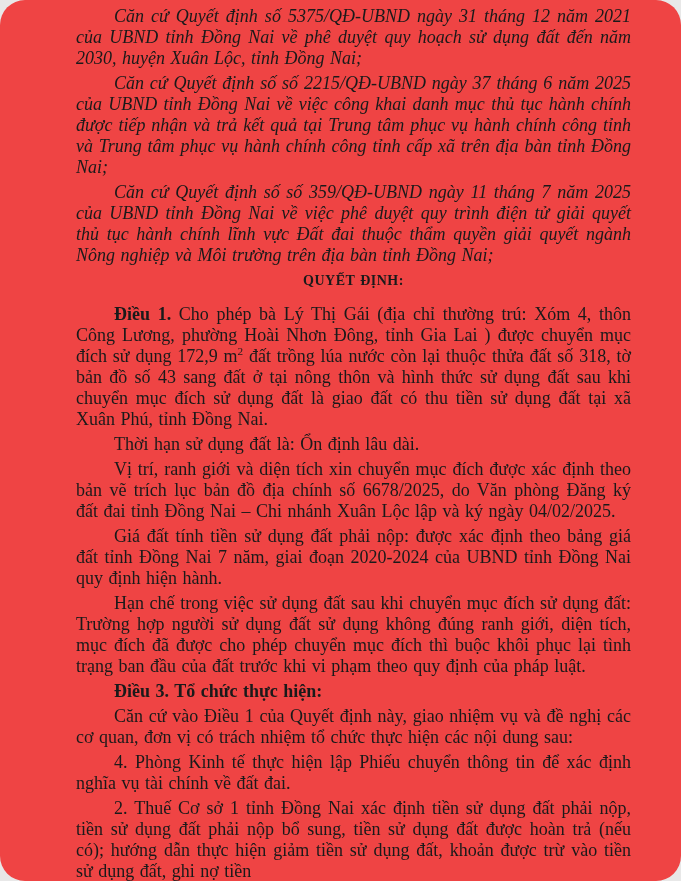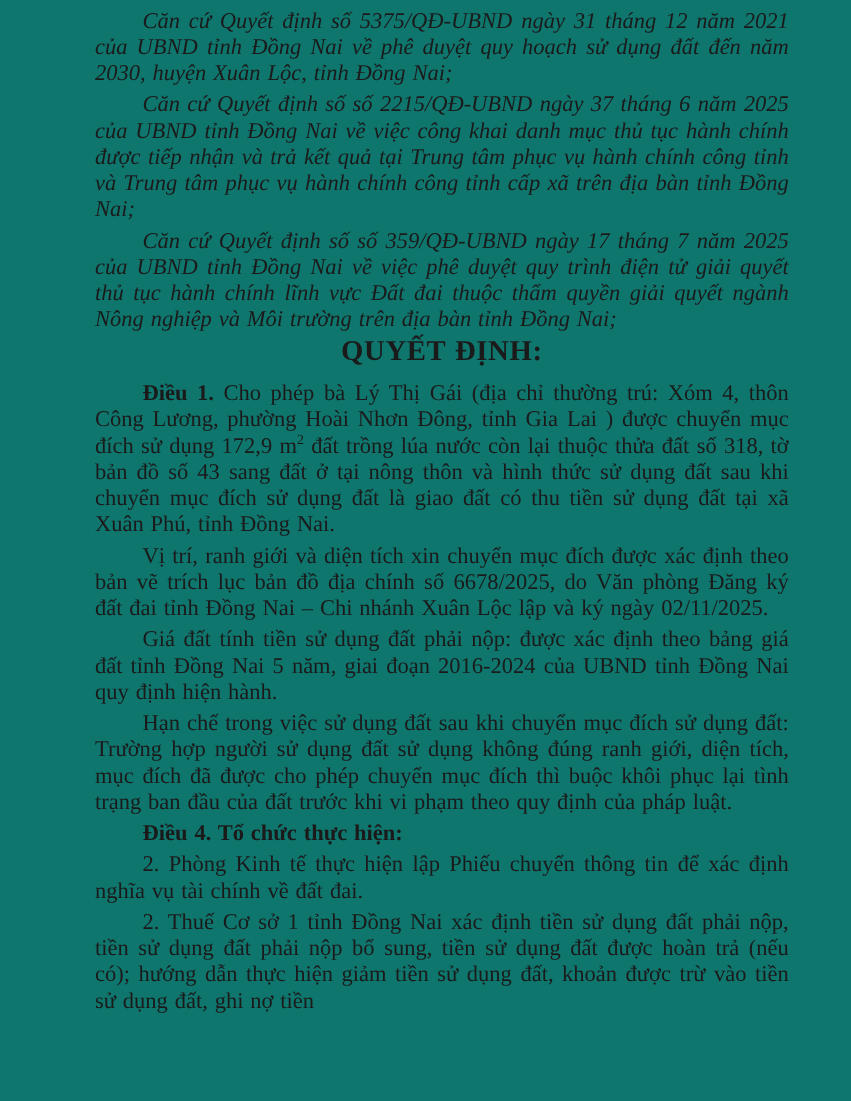--- a/index.html
+++ b/index.html
@@ -30,40 +30,42 @@
     text-indent: 38px;
     word-spacing: 1px;
   }
   .para.italic { font-style: italic; }
   .para .bold { font-weight: bold; }
   .para .italic { }
   .para.heading {
     text-align: center;
     text-indent: 0;
     font-weight: bold;
-    font-size: 23px;
+    font-size: 14px;
     margin: 3px 0 13px 0;
     letter-spacing: 0.5px;
   }
   .para sup {
     font-size: 0.62em;
     line-height: 0;
     vertical-align: super;
   }
 </style>
 </head>
 <body>
 
-<div class="page" style="background: #0f766e; color: rgb(26, 26, 26);">
+<div class="page" style="background: #ef4444; color: rgb(26, 26, 26); border-radius: 25px;">
   <div class="doc-body">
       <p class="para italic"><span>Căn cứ Quyết định số 5375/QĐ-UBND ngày 31 tháng 12 năm 2021 của UBND tỉnh Đồng Nai về phê duyệt quy hoạch sử dụng đất đến năm 2030, huyện Xuân Lộc, tỉnh Đồng Nai;</span></p>
       <p class="para italic"><span>Căn cứ Quyết định số số 2215/QĐ-UBND ngày 37 tháng 6 năm 2025 của UBND tỉnh Đồng Nai về việc công khai danh mục thủ tục hành chính được tiếp nhận và trả kết quả tại Trung tâm phục vụ hành chính công tỉnh và Trung tâm phục vụ hành chính công tỉnh cấp xã trên địa bàn tỉnh Đồng Nai;</span></p>
-      <p class="para italic"><span>Căn cứ Quyết định số số 359/QĐ-UBND ngày 17 tháng 7 năm 2025 của UBND tỉnh Đồng Nai về việc phê duyệt quy trình điện tử giải quyết thủ tục hành chính lĩnh vực Đất đai thuộc thẩm quyền giải quyết ngành Nông nghiệp và Môi trường trên địa bàn tỉnh Đồng Nai;</span></p>
+      <p class="para italic"><span>Căn cứ Quyết định số số 359/QĐ-UBND ngày 11 tháng 7 năm 2025 của UBND tỉnh Đồng Nai về việc phê duyệt quy trình điện tử giải quyết thủ tục hành chính lĩnh vực Đất đai thuộc thẩm quyền giải quyết ngành Nông nghiệp và Môi trường trên địa bàn tỉnh Đồng Nai;</span></p>
       <p class="para heading"><span class="bold">QUYẾT ĐỊNH:</span></p>
       <p class="para"><span class="bold">Điều 1. </span><span>Cho phép bà Lý Thị Gái </span><span class="italic">(địa chỉ thường trú: Xóm 4, thôn Công Lương, phường Hoài Nhơn Đông, tỉnh Gia Lai ) </span><span>được chuyển mục đích sử dụng 172,9 m</span><sup>2</sup><span> đất trồng lúa nước còn lại thuộc thửa đất số 318, tờ bản đồ số 43 sang đất ở tại nông thôn và hình thức sử dụng đất sau khi chuyển mục đích sử dụng đất là giao đất có thu tiền sử dụng đất tại xã Xuân Phú, tỉnh Đồng Nai.</span></p>
-      <p class="para"><span>Vị trí, ranh giới và diện tích xin chuyển mục đích được xác định theo bản vẽ trích lục bản đồ địa chính số 6678/2025, do Văn phòng Đăng ký đất đai tỉnh Đồng Nai – Chi nhánh Xuân Lộc lập và ký ngày 02/11/2025.</span></p>
-      <p class="para"><span>Giá đất tính tiền sử dụng đất phải nộp: được xác định theo bảng giá đất tỉnh Đồng Nai 5 năm, giai đoạn 2016-2024 của UBND tỉnh Đồng Nai quy định hiện hành.</span></p>
+      <p class="para"><span>Thời hạn sử dụng đất là: Ổn định lâu dài.</span></p>
+      <p class="para"><span>Vị trí, ranh giới và diện tích xin chuyển mục đích được xác định theo bản vẽ trích lục bản đồ địa chính số 6678/2025, do Văn phòng Đăng ký đất đai tỉnh Đồng Nai – Chi nhánh Xuân Lộc lập và ký ngày 04/02/2025.</span></p>
+      <p class="para"><span>Giá đất tính tiền sử dụng đất phải nộp: được xác định theo bảng giá đất tỉnh Đồng Nai 7 năm, giai đoạn 2020-2024 của UBND tỉnh Đồng Nai quy định hiện hành.</span></p>
       <p class="para"><span>Hạn chế trong việc sử dụng đất sau khi chuyển mục đích sử dụng đất: Trường hợp người sử dụng đất sử dụng không đúng ranh giới, diện tích, mục đích đã được cho phép chuyển mục đích thì buộc khôi phục lại tình trạng ban đầu của đất trước khi vi phạm theo quy định của pháp luật.</span></p>
-      <p class="para"><span class="bold">Điều 4. Tổ chức thực hiện:</span></p>
-      <p class="para"><span>2. Phòng Kinh tế thực hiện lập Phiếu chuyển thông tin để xác định nghĩa vụ tài chính về đất đai.</span></p>
+      <p class="para"><span class="bold">Điều 3. Tổ chức thực hiện:</span></p>
+      <p class="para"><span>Căn cứ vào Điều 1 của Quyết định này, giao nhiệm vụ và đề nghị các cơ quan, đơn vị có trách nhiệm tổ chức thực hiện các nội dung sau:</span></p>
+      <p class="para"><span>4. Phòng Kinh tế thực hiện lập Phiếu chuyển thông tin để xác định nghĩa vụ tài chính về đất đai.</span></p>
       <p class="para"><span>2. Thuế Cơ sở 1 tỉnh Đồng Nai xác định tiền sử dụng đất phải nộp, tiền sử dụng đất phải nộp bổ sung, tiền sử dụng đất được hoàn trả (nếu có); hướng dẫn thực hiện giảm tiền sử dụng đất, khoản được trừ vào tiền sử dụng đất, ghi nợ tiền</span></p>
     </div>
 </div>
 
 </body></html>

